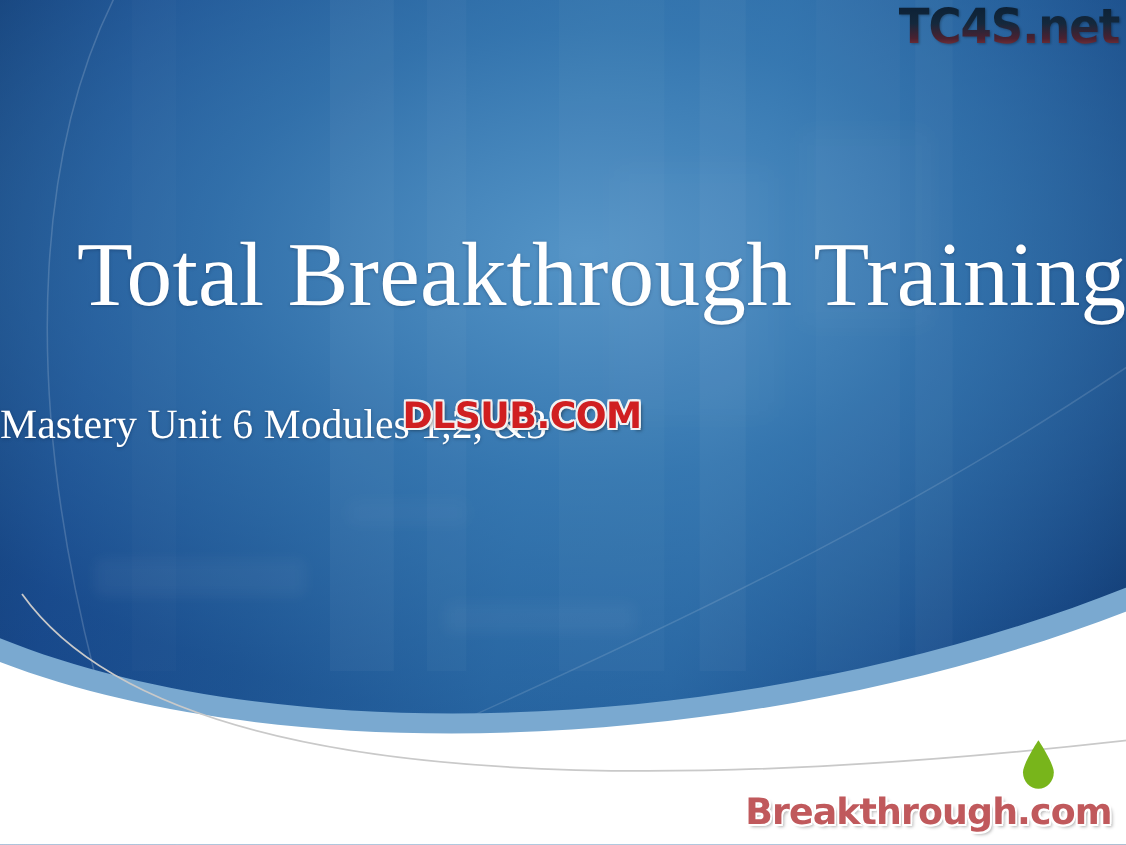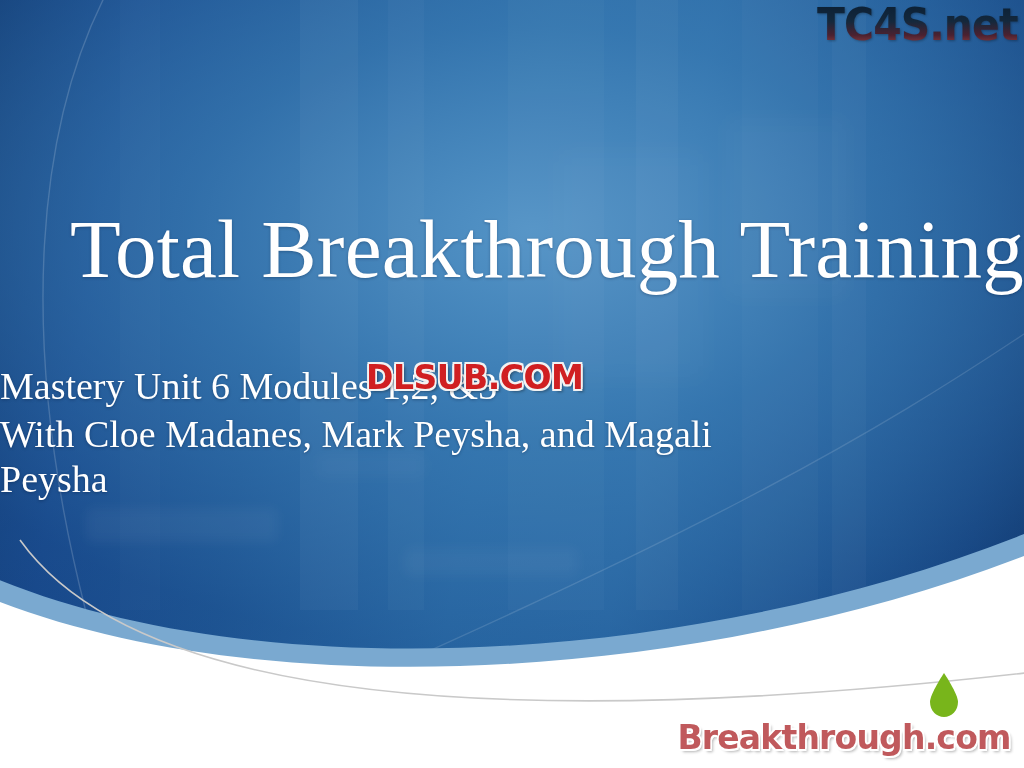--- a/index.html
+++ b/index.html
@@ -247,21 +247,20 @@
 
     <path d="M 20 540 C 120 680, 420 742, 1034 672" fill="none" stroke="#c9c9c9" stroke-width="1.6"></path>
   </svg>
 
   <div class="title-block">
     <div class="slide-title">Total Breakthrough Training</div>
   </div>
 
   <div class="subtitle-block">
     <div class="sub-line-1">Mastery Unit 6 Modules 1,2, &amp;3</div>
-    <div class="sub-line-2">With Cloe Madanes, Mark Peysha, and Magali Peysha</div>
   </div>
 
   <div class="wm-tc4s-shadow">TC4S.net</div>
   <div class="wm-tc4s">TC4S.net</div>
 
   <div class="wm-dlsub">DLSUB.COM</div>
 
   <div class="logo-wrap">
     <svg class="droplet" viewBox="0 0 34 46">
       <path d="M17 1 C17 1, 31 22, 31 30 C31 38.5, 24.7 45, 17 45 C9.3 45, 3 38.5, 3 30 C3 22, 17 1, 17 1 Z" fill="#78b51b"></path>

